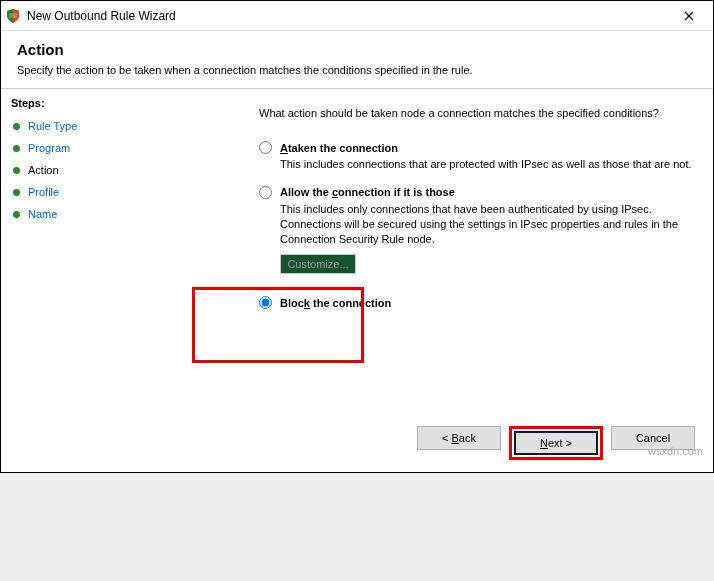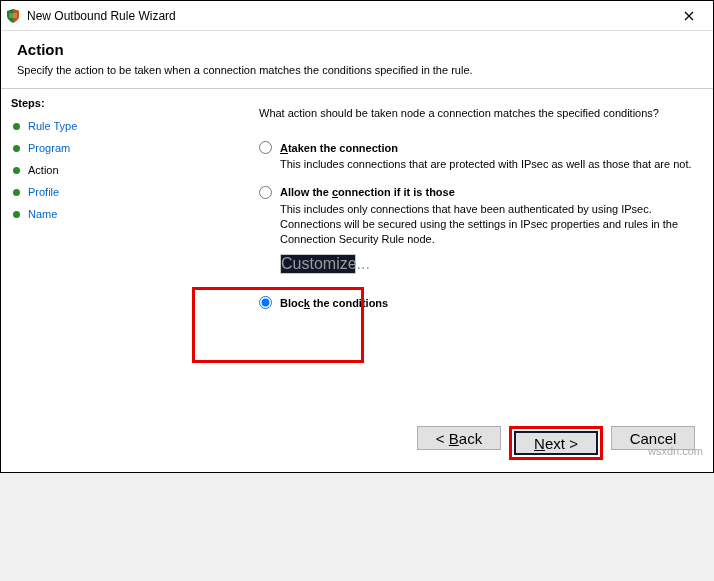--- a/index.html
+++ b/index.html
@@ -21,25 +21,25 @@
 .step.link { color: #0066cc; }
 .step.current { color: #000; }
 .content { flex: 1; padding: 18px 20px 8px 30px; font-size: 11px; position: relative; }
 .content .question { font-size: 11px; margin-bottom: 22px; }
 .opt { margin-bottom: 14px; }
 .opt-row { display: flex; align-items: center; }
 .opt-row input[type=radio] { margin-right: 8px; }
 .opt-row label { font-weight: bold; font-size: 11px; }
 .opt-row label .u { text-decoration: underline; }
 .opt-desc { font-size: 11px; margin-left: 21px; margin-top: 3px; line-height: 1.35; color: #000; max-width: 440px; }
-.custbtn { margin-left: 21px; margin-top: 8px; width: 76px; height: 20px; font-size: 16px; background: #0f172a; border: 1px solid #c9c9c9; color: #9a9a9a; }
+.custbtn { margin-left: 21px; margin-top: 8px; width: 76px; height: 20px; font-size: 11px; background: #14532d; border: 1px solid #c9c9c9; color: #9a9a9a; }
 .highlight { position: absolute; border: 3px solid #e60000; pointer-events: none; }
 .hl1 { left: 191px; top: 286px; width: 172px; height: 76px; }
 .footer { position: absolute; bottom: 12px; right: 18px; display: flex; gap: 8px; }
-.footer button { width: 84px; height: 24px; font-size: 15px; background: #e1e1e1; border: 1px solid #adadad; cursor: pointer; }
+.footer button { width: 84px; height: 24px; font-size: 11px; background: #e1e1e1; border: 1px solid #adadad; cursor: pointer; }
 .footer button .u { text-decoration: underline; }
 .footer .next-wrap { padding: 2px; border: 3px solid #e60000; }
 .footer .next-wrap button { border: 2px solid #0f172a; background: #e1e1e1; width: 84px; height: 24px; }
 .watermark { position: absolute; bottom: 15px; right: 10px; font-size: 11px; color: #aaa; margin-top: 40px; }
 </style>
 </head>
 <body>
 
 <div class="window">
 
@@ -106,21 +106,21 @@
           <input type="radio" name="act" style="">
           <label><span>Allow the </span><span class="u">c</span><span>onnection if it is those</span></label>
         </div>
         <div class="opt-desc">This includes only connections that have been authenticated by using IPsec. Connections will be secured using the settings in IPsec properties and rules in the Connection Security Rule node.</div>
         <button class="custbtn" disabled="">Customize...</button>
       </div>
 
       <div class="opt" style="margin-top:22px">
         <div class="opt-row">
           <input type="radio" name="act" checked="" style="">
-          <label><span>Bloc</span><span class="u">k</span><span> the conditions</span></label>
+          <label><span>Bloc</span><span class="u">k</span><span> the connection</span></label>
         </div>
       </div>
     </div>
   </div>
 
   <div class="highlight hl1"></div>
 
   <div class="footer">
     <button><span>&lt; </span><span class="u">B</span><span>ack</span></button>
     <span class="next-wrap">

